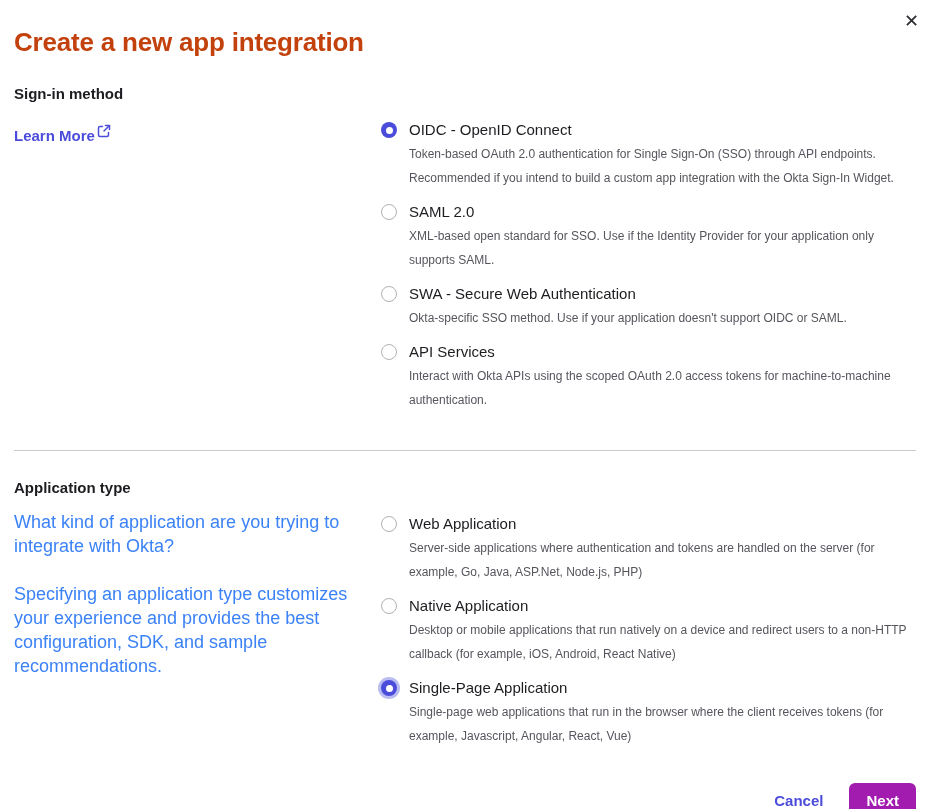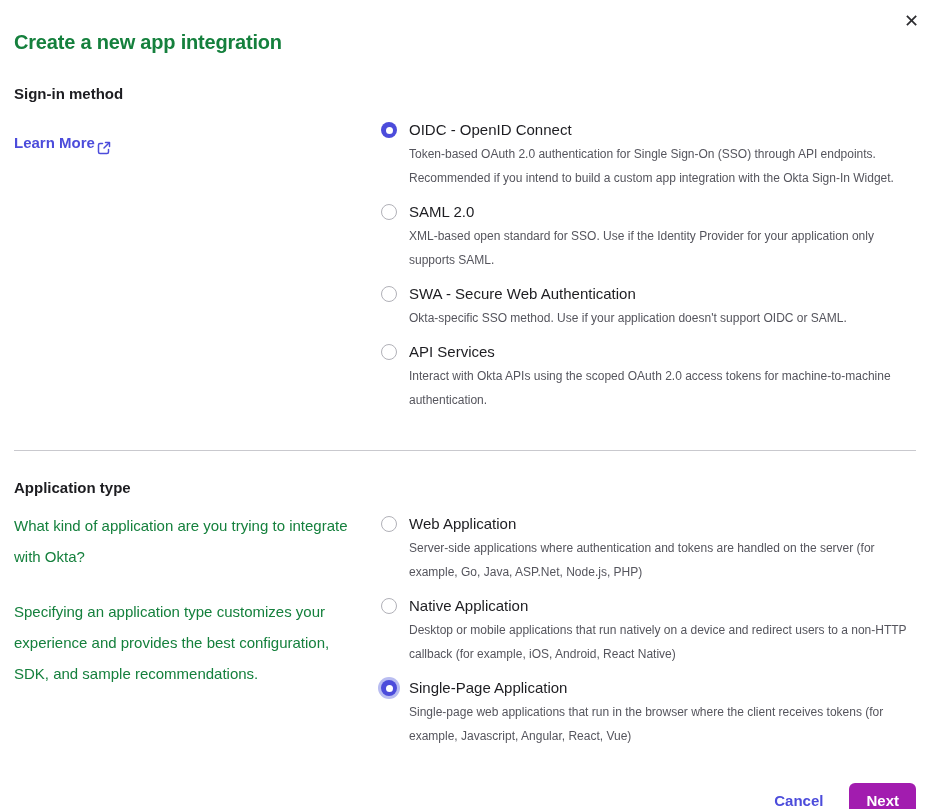--- a/index.html
+++ b/index.html
@@ -20,57 +20,57 @@
     background: none;
     border: none;
     font-size: 18px;
     line-height: 22px;
     color: #2c2c30;
     cursor: pointer;
     font-family: "Liberation Sans", sans-serif;
   }
 
   h1.dialog-title {
-    font-size: 20px;
+    font-size: 26px;
     line-height: 28px;
     font-weight: 700;
     letter-spacing: -0.2px;
-    color: #15803d;
+    color: #c2410c;
     margin-bottom: 26px;
   }
 
   .section { display: flex; }
   .section-left { width: 367px; flex: 0 0 367px; padding-right: 22px; }
   .section-right { flex: 1; min-width: 0; margin-top: 36px; }
 
   .section-label {
     font-size: 15px;
     line-height: 24px;
     font-weight: 700;
     color: #1d1d21;
   }
 
   .learn-more {
     display: inline-flex;
-    align-items: flex-end;
+    align-items: flex-start;
     gap: 2px;
-    margin-top: 25px;
+    margin-top: 18px;
     font-size: 15px;
     line-height: 24px;
     font-weight: 700;
     color: #4c4cdb;
     text-decoration: none;
     cursor: pointer;
   }
   .learn-more svg { display: block; }
 
   .left-para {
-    font-size: 15px;
-    line-height: 31px;
-    color: #15803d;
+    font-size: 18px;
+    line-height: 24px;
+    color: #3b82f6;
     margin-top: 10px;
   }
   .left-para + .left-para { margin-top: 24px; }
 
   .option { display: flex; margin-bottom: 10px; }
   .option:last-child { margin-bottom: 0; }
 
   .radio {
     width: 16px;
     height: 16px;

